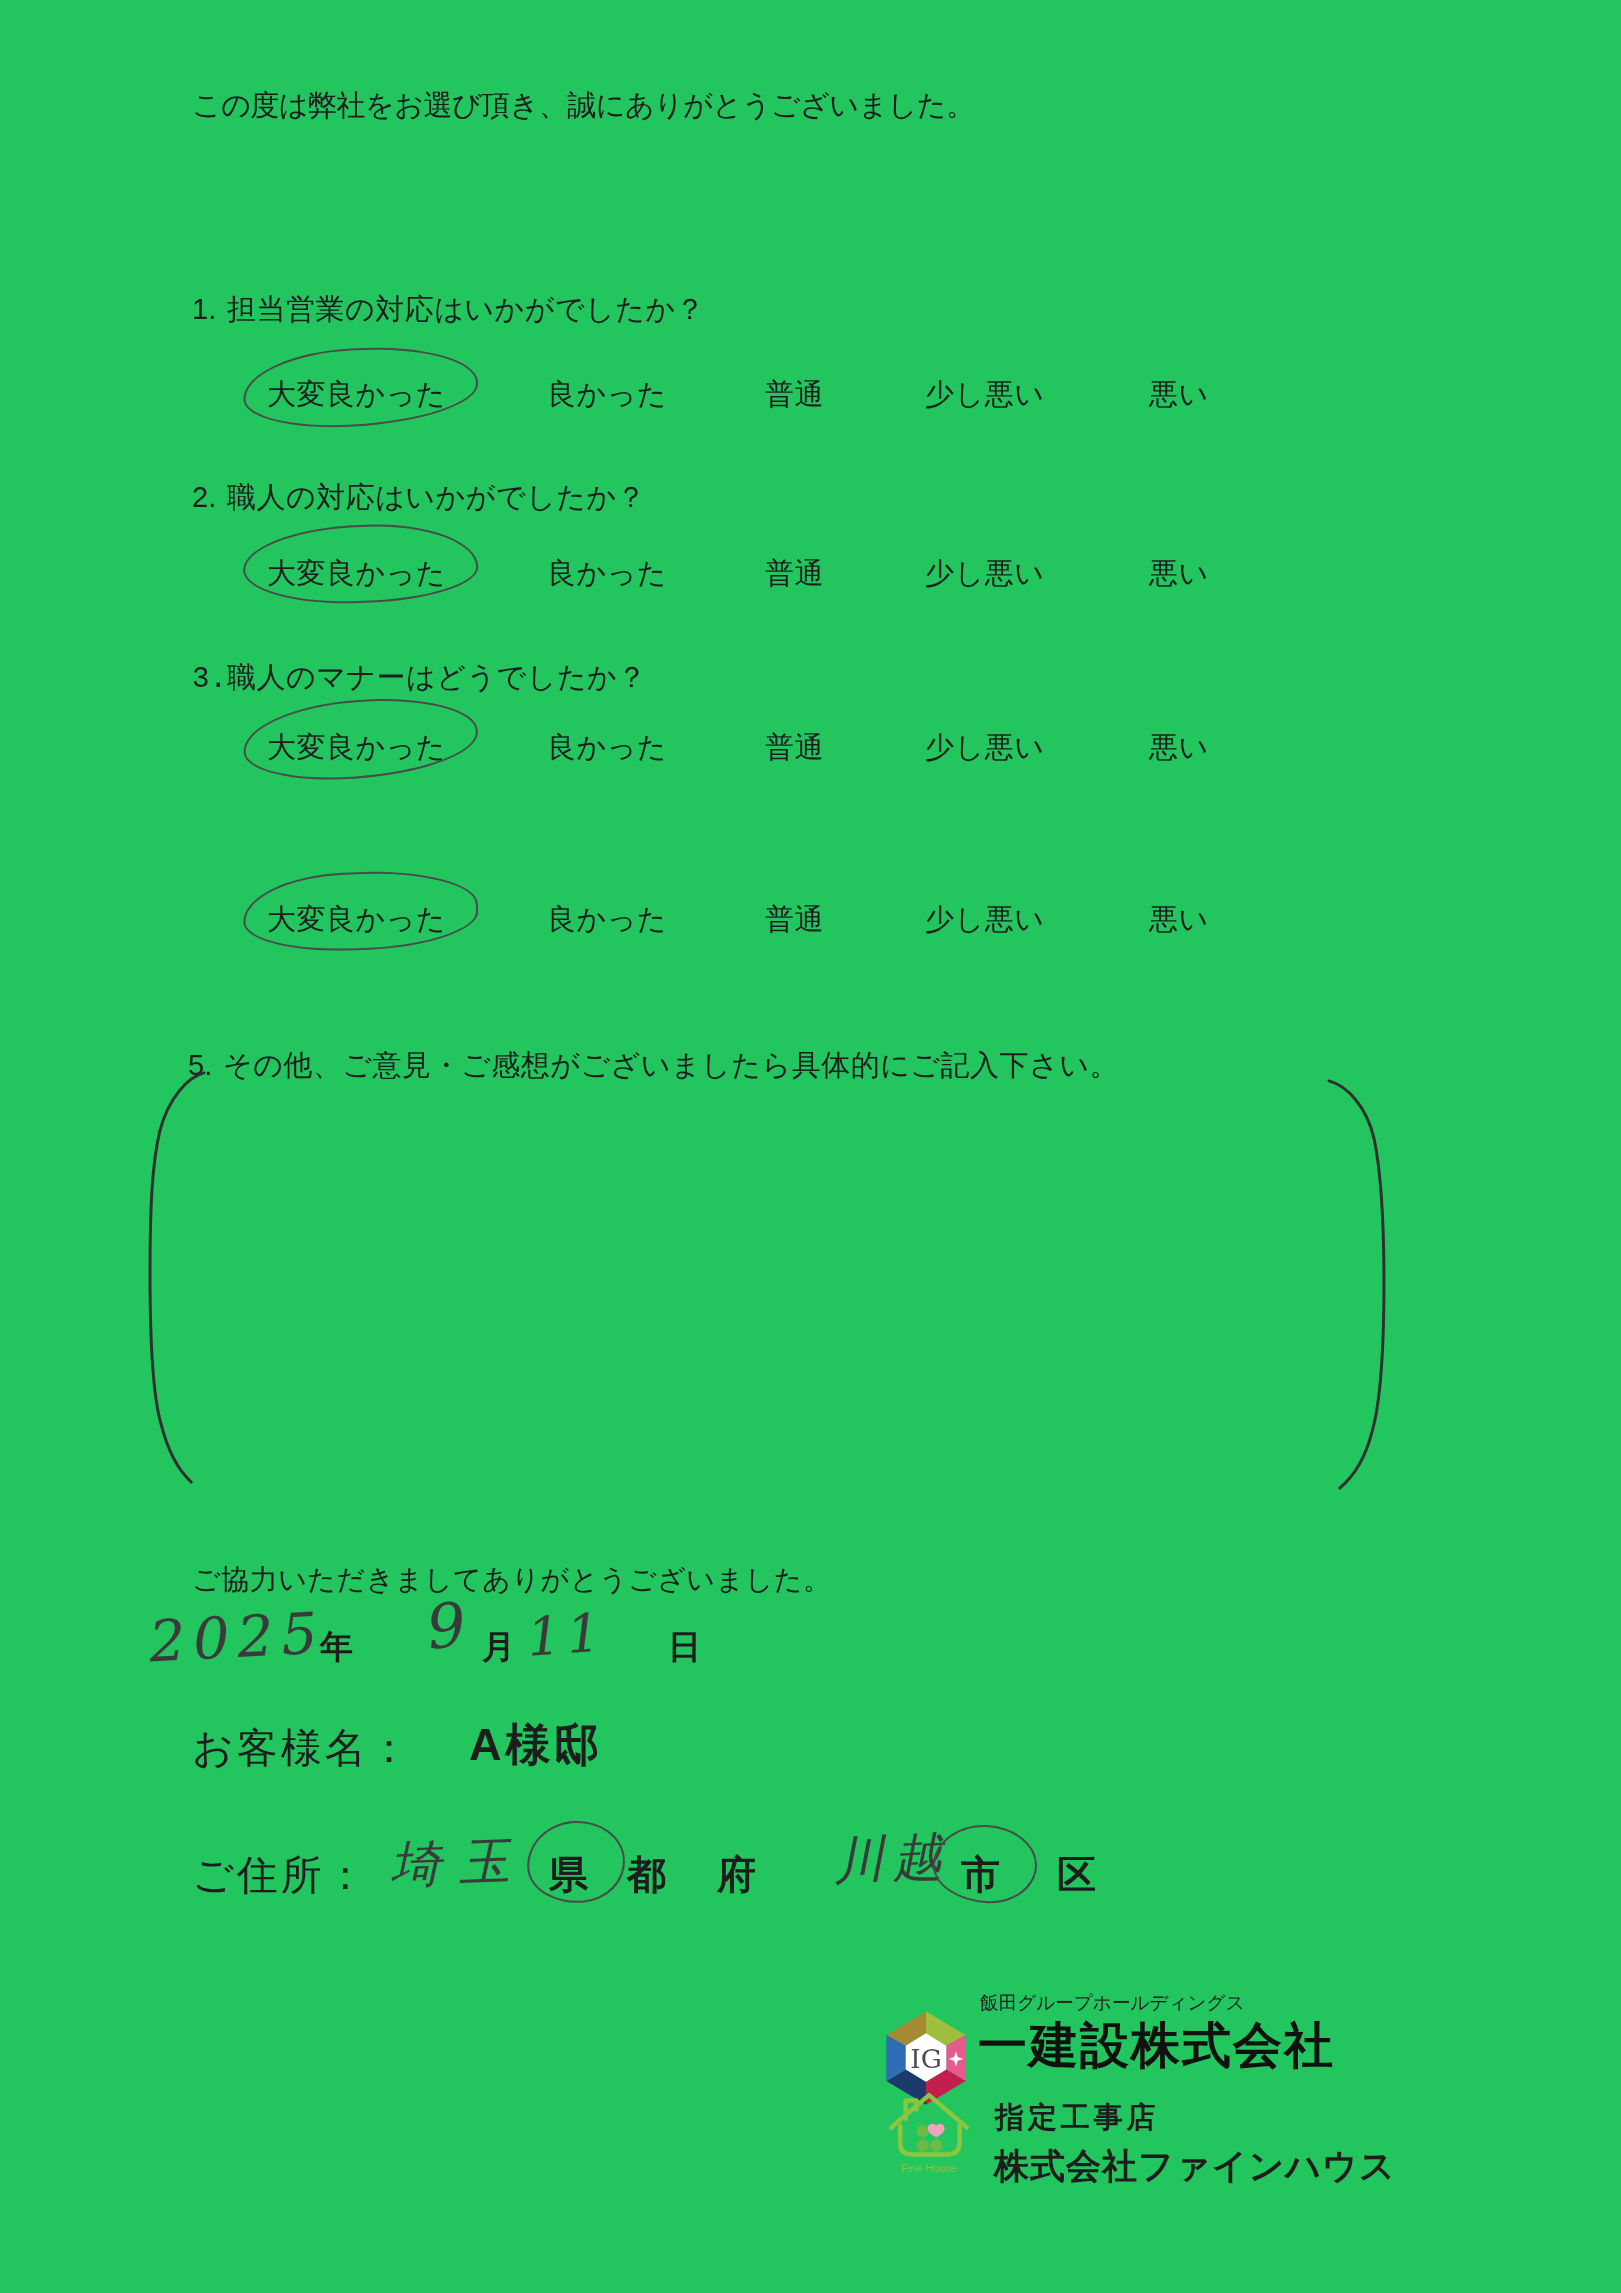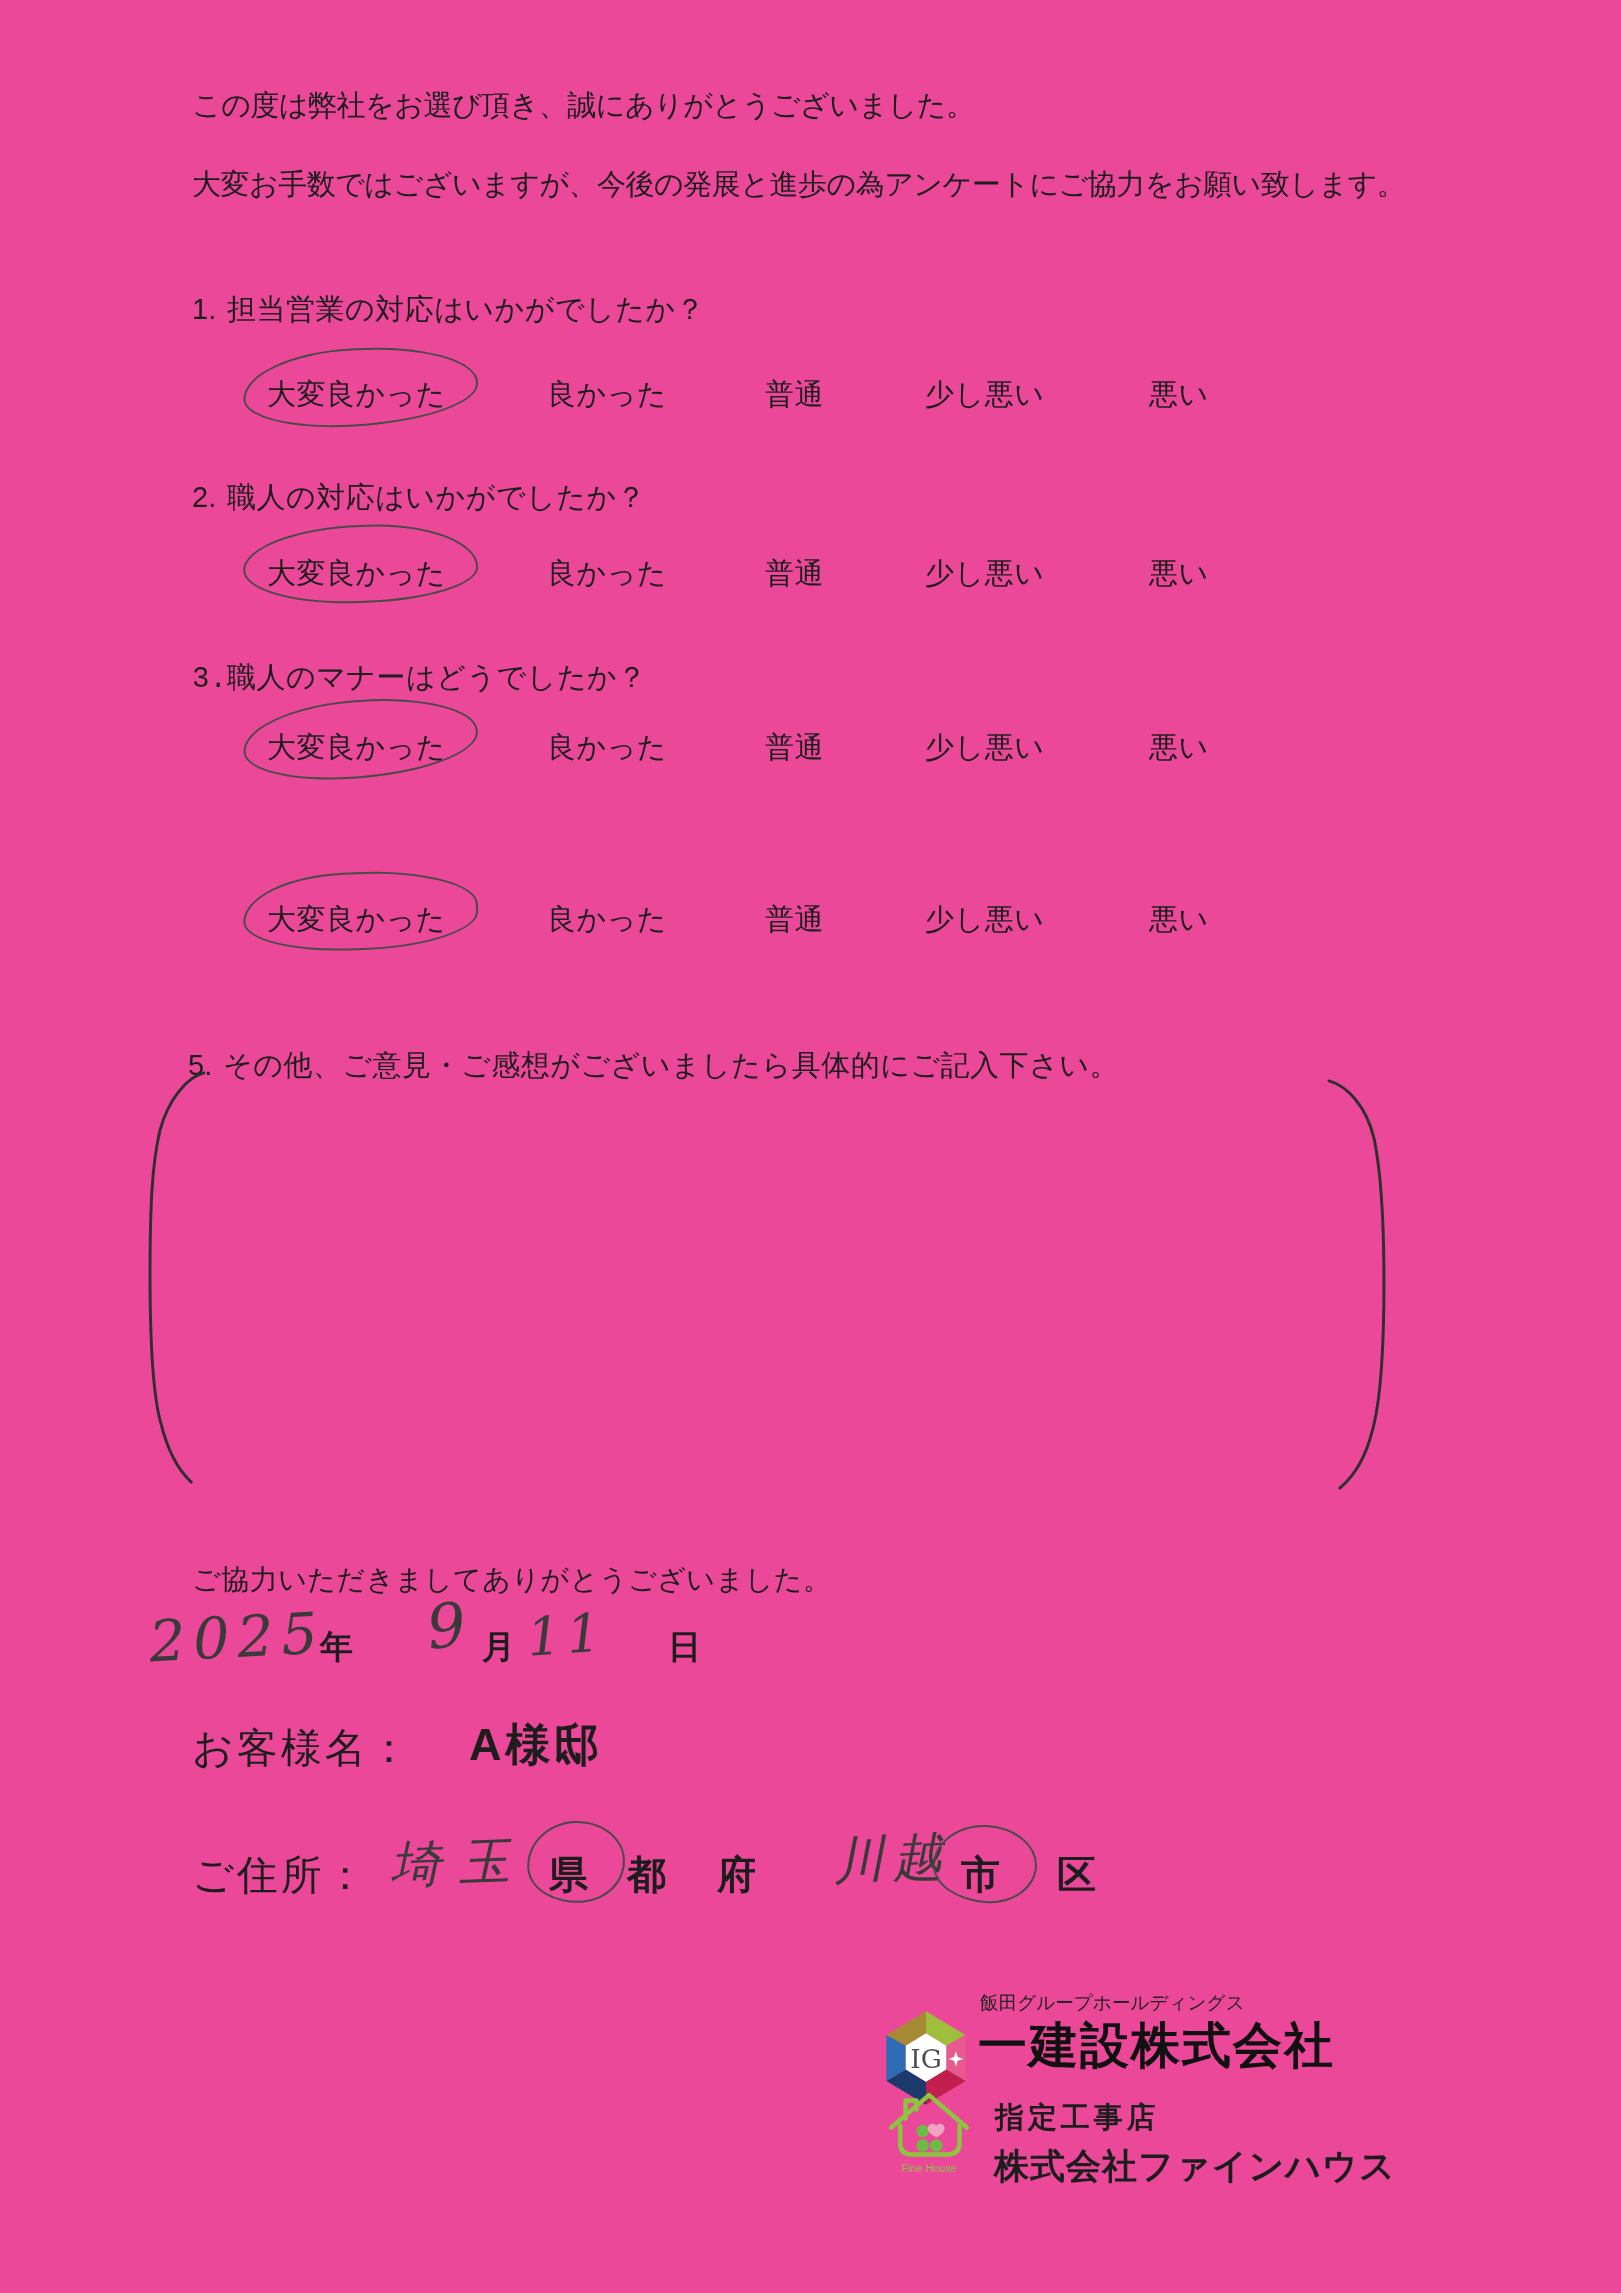--- a/index.html
+++ b/index.html
@@ -1,19 +1,19 @@
 <!DOCTYPE html>
 <html><head>
 <meta charset="utf-8">
 <style>
   html,body{margin:0;padding:0;background:#e8e8e8;}
   .page{
     position:relative;
     width:1621px;height:2294px;
-    background:#ec4899;
+    background:#22c55e;
     overflow:hidden;
     font-family:"Liberation Sans","DejaVu Sans",sans-serif;
     color:#1d1d1d;
   }
   .abs{position:absolute;white-space:nowrap;}
   .intro{font-size:29px;letter-spacing:-0.5px;}
   .qnum{display:inline-block;width:35px;font-size:29px;}
   .qlabel{font-size:29px;letter-spacing:0.5px;}
   .optrow{position:absolute;left:0;top:0;width:1597px;height:59px;}
   .opt{position:absolute;font-size:29px;letter-spacing:0.5px;}
@@ -58,21 +58,20 @@
   .footer-designation{font-size:29px;letter-spacing:3.9px;font-weight:600;}
   .footer-builder{font-size:35px;letter-spacing:1px;font-weight:700;}
   svg{display:block;}
 </style>
 </head>
 <body>
 
 <div class="page">
 
   <div class="abs intro" style="left:192px;top:86px;">この度は弊社をお選び頂き、誠にありがとうございました。</div>
-  <div class="abs intro" style="left:192px;top:165px;">大変お手数ではございますが、今後の発展と進歩の為アンケートにご協力をお願い致します。</div>
 
   <div class="abs" style="left:192px;top:290px;">
     <span class="qnum">1.</span><span class="qlabel">担当営業の対応はいかがでしたか？</span>
   </div>
   <div class="optrow" style="top:375px;">
     <span class="opt o1">大変良かった</span>
     <span class="opt o2">良かった</span>
     <span class="opt o3">普通</span>
     <span class="opt o4">少し悪い</span>
     <span class="opt o5">悪い</span>

